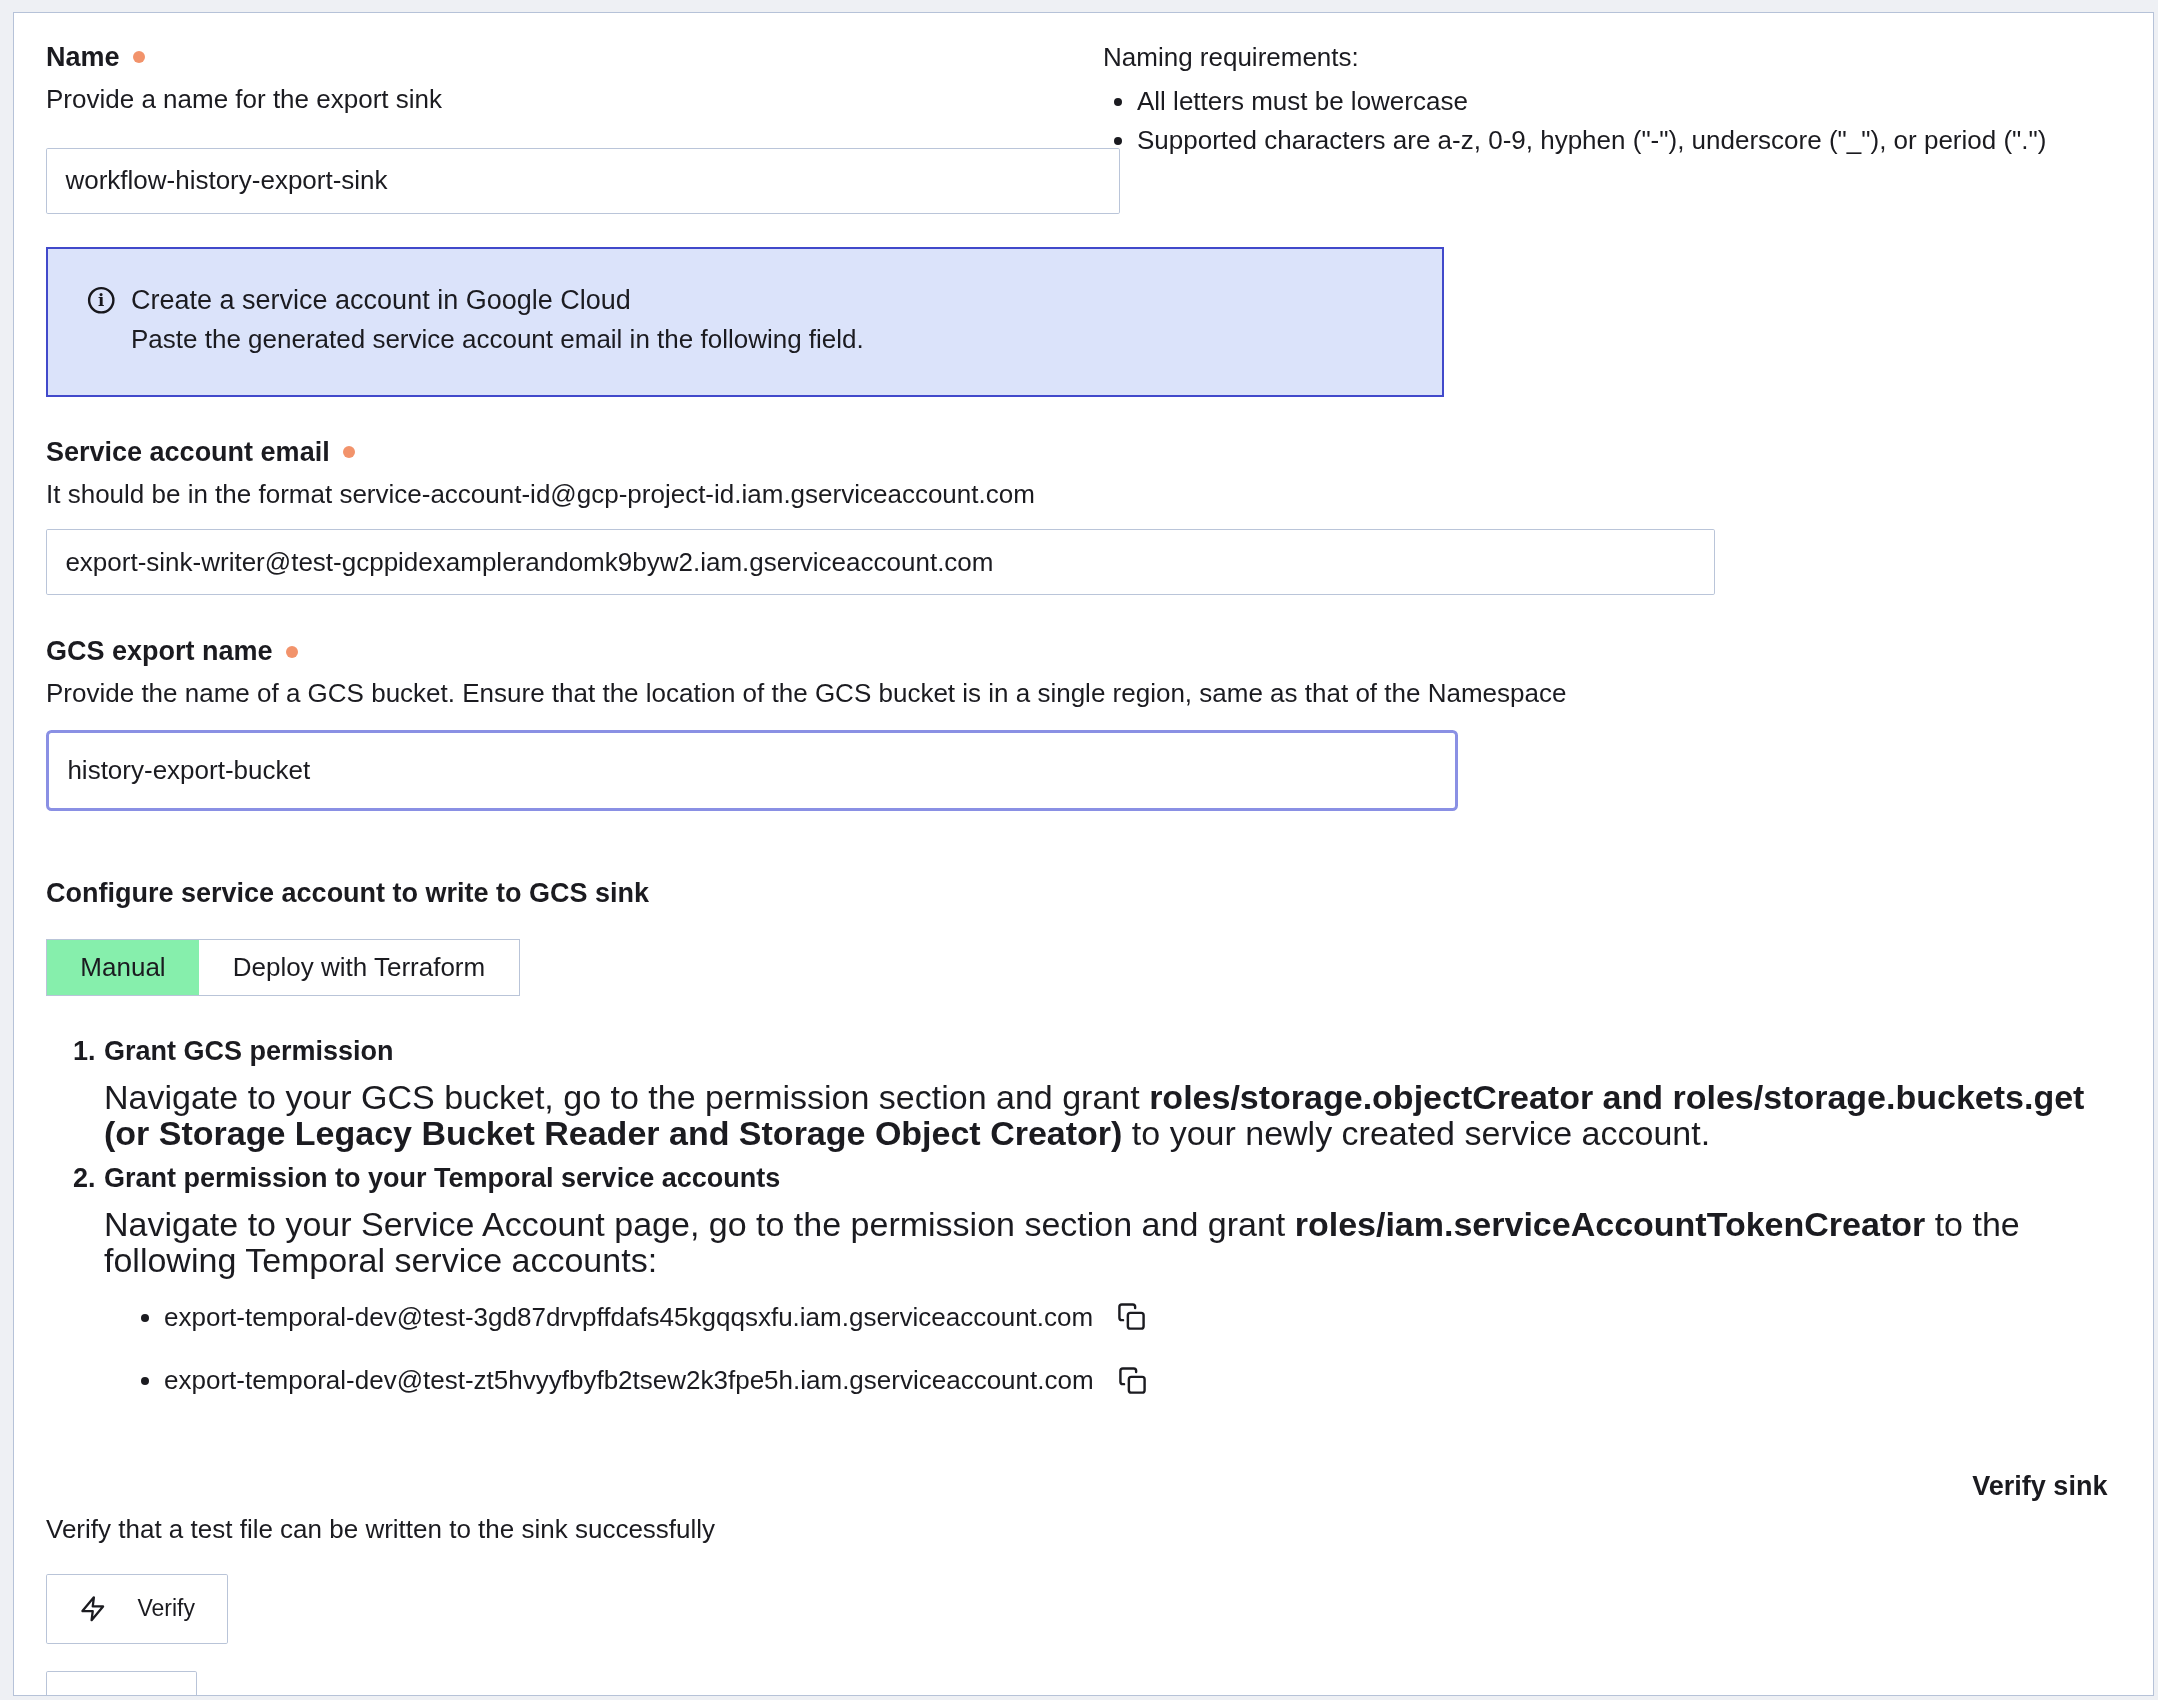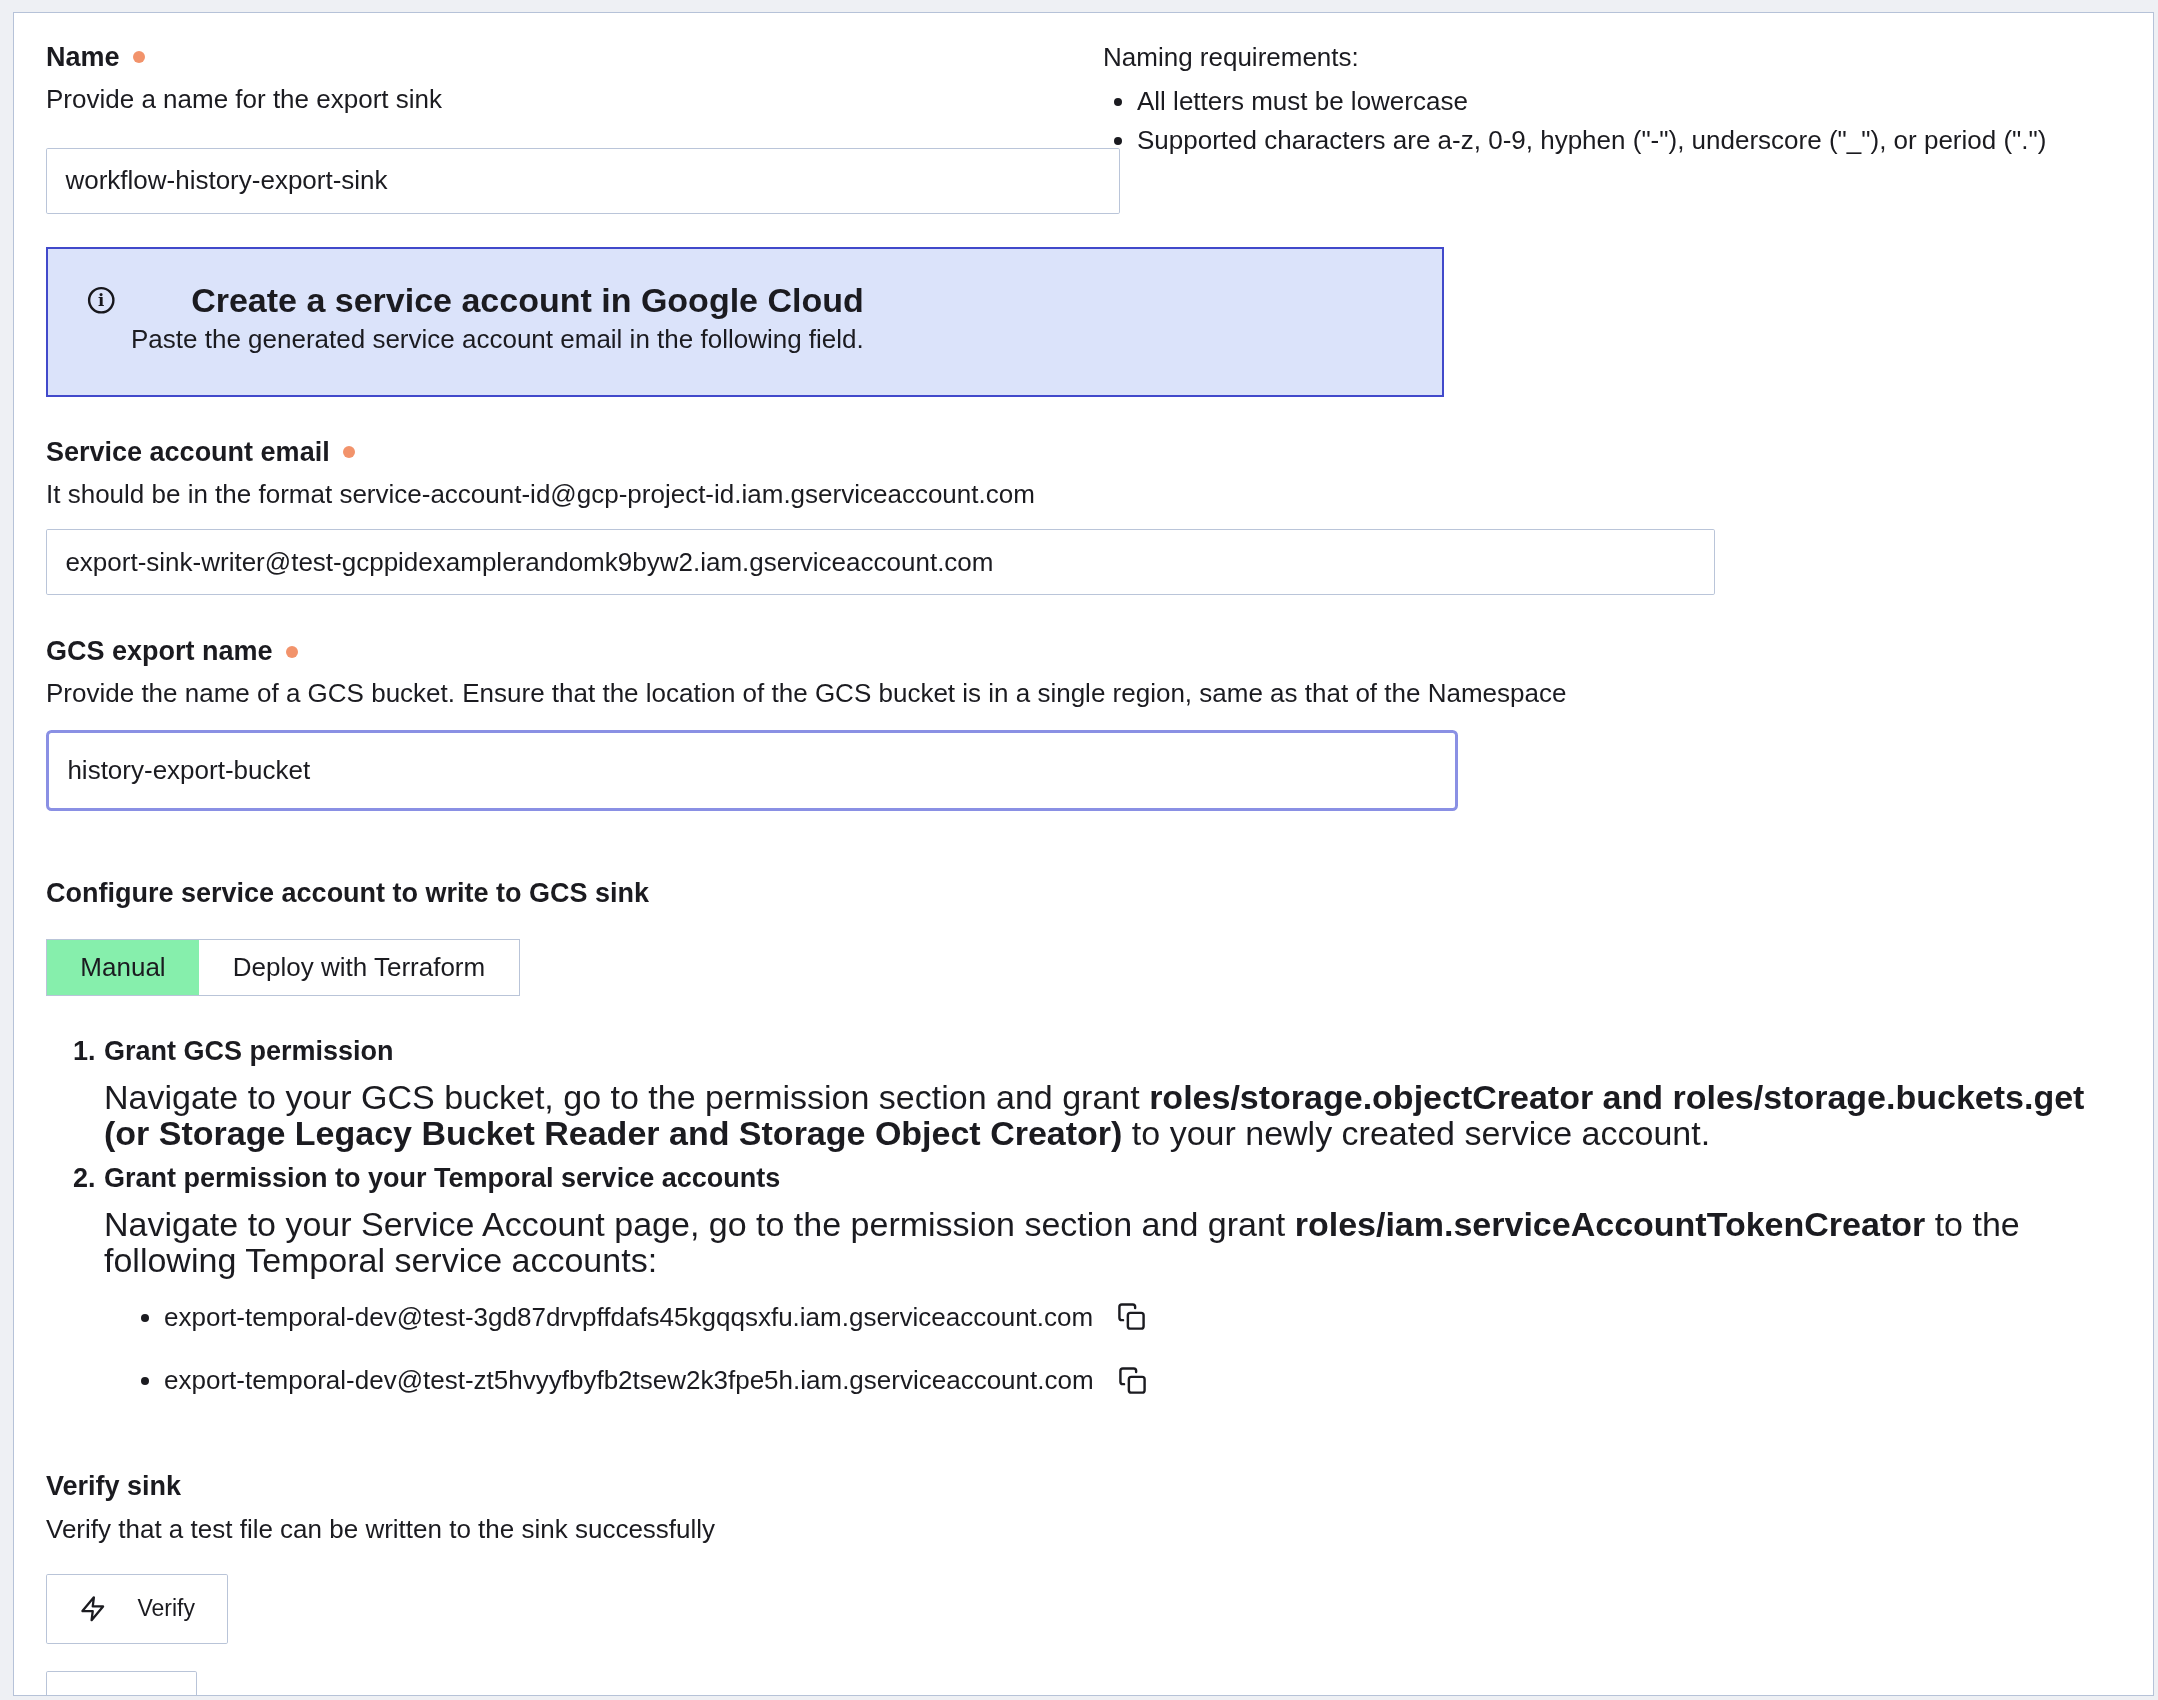--- a/index.html
+++ b/index.html
@@ -26,40 +26,40 @@
   .input-bucket {
     width:1412px; height:81px; margin-top:18.4px;
     border:3.7px solid #8a90e4; border-radius:5.5px;
   }
   .info-box {
     margin-top:33px; width:1398px; min-height:150px;
     background:#dbe3fa; border:2.8px solid #4149cb;
     display:flex; padding:35px 27.5px 27.5px 39px;
   }
   .info-icon-wrap { flex:0 0 44px; padding-top:1.8px; }
-  .info-title { font-weight:700; font-size:34px; line-height:33px;text-align:right; }
+  .info-title { font-weight:400; font-size:27px; line-height:33px; }
   .info-body { font-size:26px; line-height:36px; margin-top:4.6px; }
   .section-gap-sa { margin-top:39px; }
   .section-gap-bucket { margin-top:40px; }
   .section-title { font-weight:700; font-size:27px; line-height:33px; margin-top:66px; }
   .tabs { display:inline-flex; margin-top:29px; border:1.8px solid #b9c4d8; height:57px; }
   .tab { display:flex; align-items:center; justify-content:center; font-size:26px; cursor:default; }
   .tab-selected { width:152px; background:#86efac; }
   .tab-unselected { width:320px; background:#ffffff; }
   .step { margin-top:39px; }
   .step + .step { margin-top:11px; }
   .step-head { display:flex; font-weight:700; font-size:27px; line-height:33px; padding-left:27px; }
   .step-num { width:31px; flex:0 0 31px; }
   .step-para { margin:11px 0 0 58px; max-width:2011px; font-size:34px; line-height:36px; }
   .b { font-weight:700; }
   .sa-list { list-style:disc; margin:21px 0 0 0; padding-left:118px; }
   .sa-list li { margin-bottom:27.5px; line-height:36px; }
   .sa-item-row { display:inline-flex; align-items:center; gap:24px; }
   .copy-btn { background:none; border:none; cursor:pointer; padding:0; line-height:0; }
-  .verify-title { font-weight:700; font-size:27px; line-height:33px; margin-top:72px; }
+  .verify-title { font-weight:700; font-size:27px; line-height:33px; margin-top:72px;text-align:right; }
   .verify-btn {
     margin-top:27px; width:182px; height:70px; background:#fff;
     border:1.8px solid #b9c4d8; border-radius:1.8px;
     display:flex; align-items:center; justify-content:center; gap:31px;
     font-family:inherit; font-size:23px; color:#1b1b20; cursor:pointer;
   }
   .actions-row { margin-top:27.5px; display:flex; align-items:center; gap:61px; }
   .create-btn {
     width:151px; height:70px; background:#fff; border:1.8px solid #b9c4d8; border-radius:1.8px;
     font-family:inherit; font-size:27px; color:#1b1b20; display:flex; align-items:center; justify-content:center; cursor:pointer;

